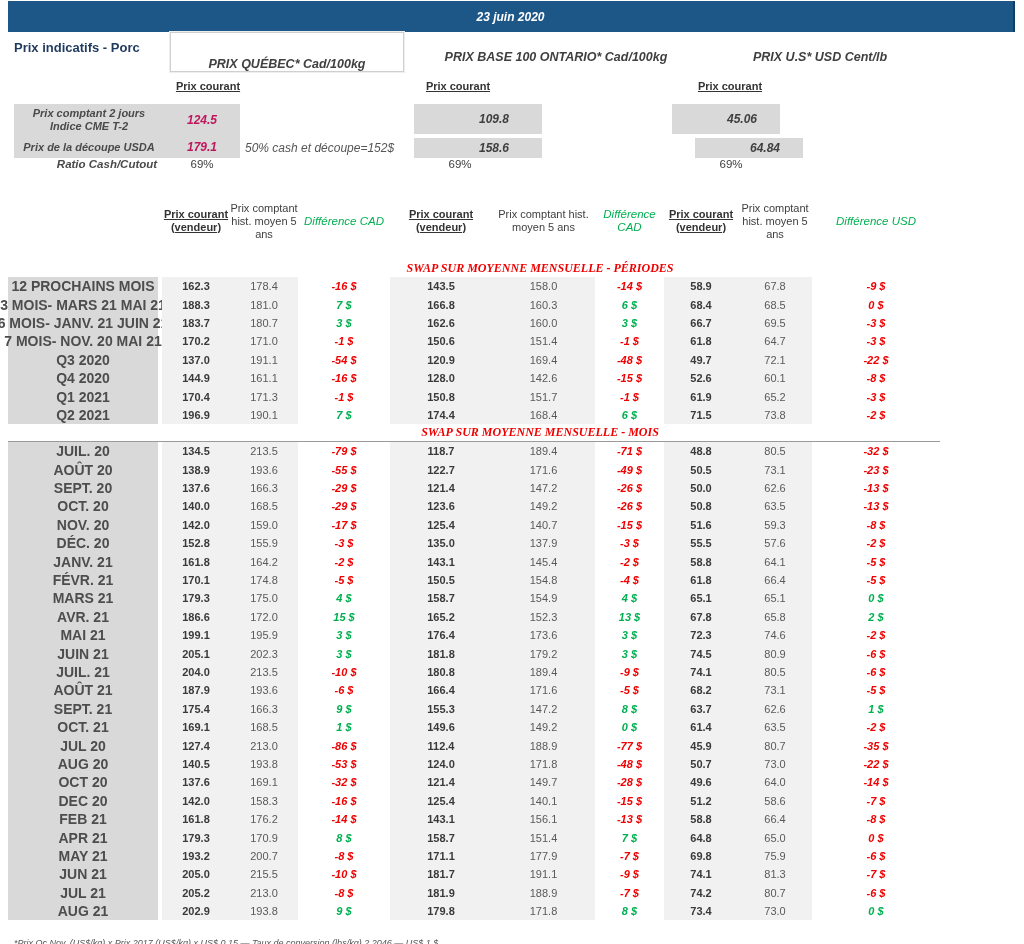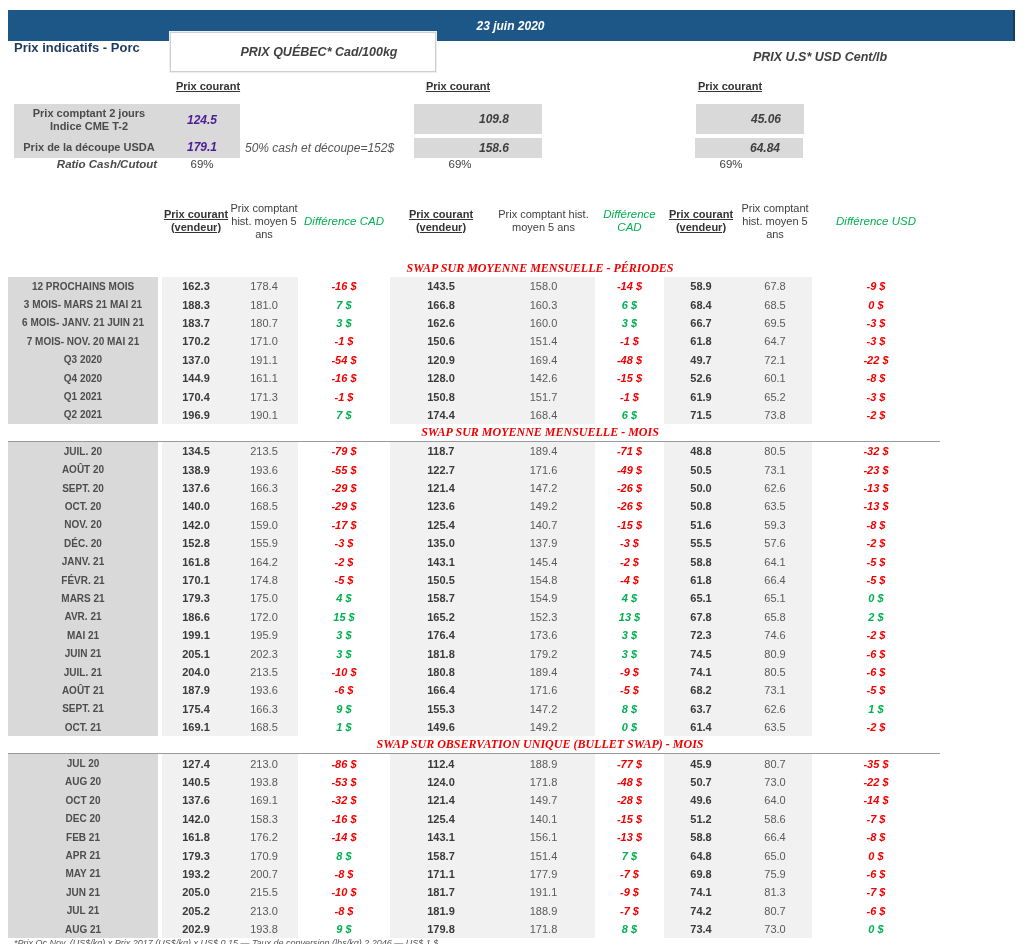--- a/index.html
+++ b/index.html
@@ -1,83 +1,84 @@
 <!DOCTYPE html>
 <html><head>
 <meta charset="utf-8">
 <style>
   html,body{margin:0;padding:0;background:#fff;}
   .page{position:relative;width:1024px;height:944px;overflow:hidden;background:#fff;
         font-family:"Liberation Sans",sans-serif;color:#3a3a3a;}
   
-  .datebar{position:absolute;left:8px;top:10px;width:1005px;height:31px;background:var(--blue,#1d5788);
+  .datebar{position:absolute;left:8px;top:1px;width:1005px;height:31px;background:var(--blue,#1d5788);
            border-right:2px solid #123e63;display:flex;align-items:center;justify-content:center;}
   .datebar span{color:#fff;font-size:12px;font-weight:700;font-style:italic;}
   
   .report-title{position:absolute;left:14px;top:40px;font-size:13px;font-weight:700;color:#1f3a5f;}
   .qc-box{position:absolute;left:170px;top:32px;width:232px;height:38px;background:#fff;
-          border:1px solid #cfcfcf;box-shadow:0 0 0 1px #eee;display:flex;align-items:center;justify-content:center;padding-left:32px;}
+          border:1px solid #cfcfcf;box-shadow:0 0 0 1px #eee;display:flex;align-items:flex-end;justify-content:center;}
   .mkt{font-size:12.5px;font-weight:700;font-style:italic;color:#404040;text-align:center;}
   .on-head{position:absolute;left:406px;top:50px;width:300px;}
   .us-head{position:absolute;left:690px;top:50px;width:260px;}
   .pc{position:absolute;top:80px;width:100px;text-align:center;font-size:11px;font-weight:700;
       color:#333;text-decoration:underline;}
   .pc.qc{left:158px;} .pc.on{left:408px;} .pc.us{left:680px;}
   
   .spot-left{position:absolute;left:14px;top:104px;width:226px;height:54px;background:var(--labbg,#d9d9d9);}
   .spot-rowA{display:flex;height:32px;} .spot-rowB{display:flex;height:22px;}
   .spot-lab{width:150px;display:flex;flex-direction:column;align-items:center;justify-content:center;
-            font-size:11px;font-weight:700;color:#4a4a4a;line-height:13px;text-align:center;}
+            font-size:11px;font-weight:700;font-style:italic;color:#4a4a4a;line-height:13px;text-align:center;}
   .spot-val{width:76px;display:flex;align-items:center;justify-content:center;
-            font-size:12px;font-weight:700;font-style:italic;color:#4c1d95;}
+            font-size:12px;font-weight:700;font-style:italic;color:#be185d;}
   .gbox{position:absolute;background:var(--labbg,#d9d9d9);display:flex;align-items:center;justify-content:center;
         font-size:12px;font-weight:700;font-style:italic;color:#3f3f3f;padding-left:32px;}
   .on-a{left:414px;top:104px;width:96px;height:30px;} .on-b{left:414px;top:138px;width:96px;height:20px;}
-  .us-a{left:696px;top:104px;width:76px;height:30px;} .us-b{left:695px;top:138px;width:76px;height:20px;}
+  .us-a{left:672px;top:104px;width:76px;height:30px;} .us-b{left:695px;top:138px;width:76px;height:20px;}
   .note{position:absolute;left:245px;top:141px;font-size:12px;font-style:italic;color:#555;}
   .ratio-lab{position:absolute;left:14px;top:158px;width:186px;text-align:center;
              font-size:11.5px;font-weight:700;font-style:italic;color:#4a4a4a;}
   .ratio-val{position:absolute;top:158px;width:80px;text-align:center;font-size:11.5px;color:#404040;}
   .rv-qc{left:162px;} .rv-on{left:420px;} .rv-us{left:691px;}
   
   .maintable{position:absolute;left:8px;top:182px;width:932px;}
   .trow,.hrow,.sec-row{display:grid;grid-template-columns:150px 4px 68px 68px 92px 102px 103px 69px 74px 74px 128px;}
   .hrow{height:78px;}
   .hcell{display:flex;align-items:center;justify-content:center;text-align:center;
          font-size:11px;line-height:13px;color:#404040;}
   .hcell .cur{font-weight:700;text-decoration:underline;color:#333;}
   .hcell.diffh{color:var(--green,#00b050);font-style:italic;font-size:11.5px;}
   .sec-row{height:17px;}
   .sec-inner{grid-column:1 / span 11;display:flex;align-items:center;justify-content:center;
              margin-left:132px;}
   .sec-title{color:var(--red,#f00000);font-size:12px;font-weight:700;font-style:italic;white-space:nowrap;font-family:Liberation Serif, serif;}
   .sec-row.ruled{border-bottom:1px solid #9a9a9a;}
   .trow{height:18.4px;}
   .cell{display:flex;align-items:center;justify-content:center;font-size:11px;white-space:nowrap;}
-  .lab{background:var(--labbg,#d9d9d9);font-weight:700;color:#4d4d4d;font-size:10px;}
+  .lab{background:var(--labbg,#d9d9d9);font-weight:700;color:#4d4d4d;font-size:14px;}
   .p1,.p2,.p3{background:var(--panel,#f1f1f1);}
   .v{font-weight:700;color:#3a3a3a;} .h{color:#595959;}
   .d{font-weight:700;font-style:italic;}
   .d.neg{color:var(--red,#f00000);} .d.pos{color:var(--green,#00b050);}
   .footnote{position:absolute;left:14px;top:938px;font-size:9px;font-style:italic;color:#555;white-space:nowrap;}
 </style>
 </head>
 <body>
 
 <div class="page" style="--blue: #1d5788; --red: #f00000; --green: #00b050; --labbg: #d9d9d9; --panel: #f1f1f1;">
 
   <div class="datebar">
     <span>23 juin 2020</span>
   </div>
 
   <div class="report-title">Prix indicatifs - Porc</div>
 
   <div class="qc-box">
     <span class="mkt">PRIX QUÉBEC* Cad/100kg</span>
   </div>
+  <div class="mkt on-head">PRIX BASE 100 ONTARIO* Cad/100kg</div>
   <div class="mkt us-head">PRIX U.S* USD Cent/lb</div>
 
   <div class="pc qc">Prix courant</div>
   <div class="pc on">Prix courant</div>
   <div class="pc us">Prix courant</div>
 
   <div class="spot-left">
     <div class="spot-rowA">
       <div class="spot-lab">
         <span>Prix comptant 2 jours</span>
@@ -465,25 +466,20 @@
     <div class="cell h p1 num">168.5</div>
     <div class="cell d pos">1 $</div>
     <div class="cell v p2 num">149.6</div>
     <div class="cell h p2 num">149.2</div>
     <div class="cell d pos">0 $</div>
     <div class="cell v p3 num">61.4</div>
     <div class="cell h p3 num">63.5</div>
     <div class="cell d neg">-2 $</div>
   </div>
 
-  <div class="sec-row ruled">
-    <div class="sec-inner">
-      <span class="sec-title">SWAP SUR OBSERVATION UNIQUE (BULLET SWAP) - MOIS</span>
-    </div>
-  </div>
 
   <div class="trow">
     <div class="cell lab">JUL 20</div>
     <div class="cell"></div>
     <div class="cell v p1 num">127.4</div>
     <div class="cell h p1 num">213.0</div>
     <div class="cell d neg">-86 $</div>
     <div class="cell v p2 num">112.4</div>
     <div class="cell h p2 num">188.9</div>
     <div class="cell d neg">-77 $</div>

